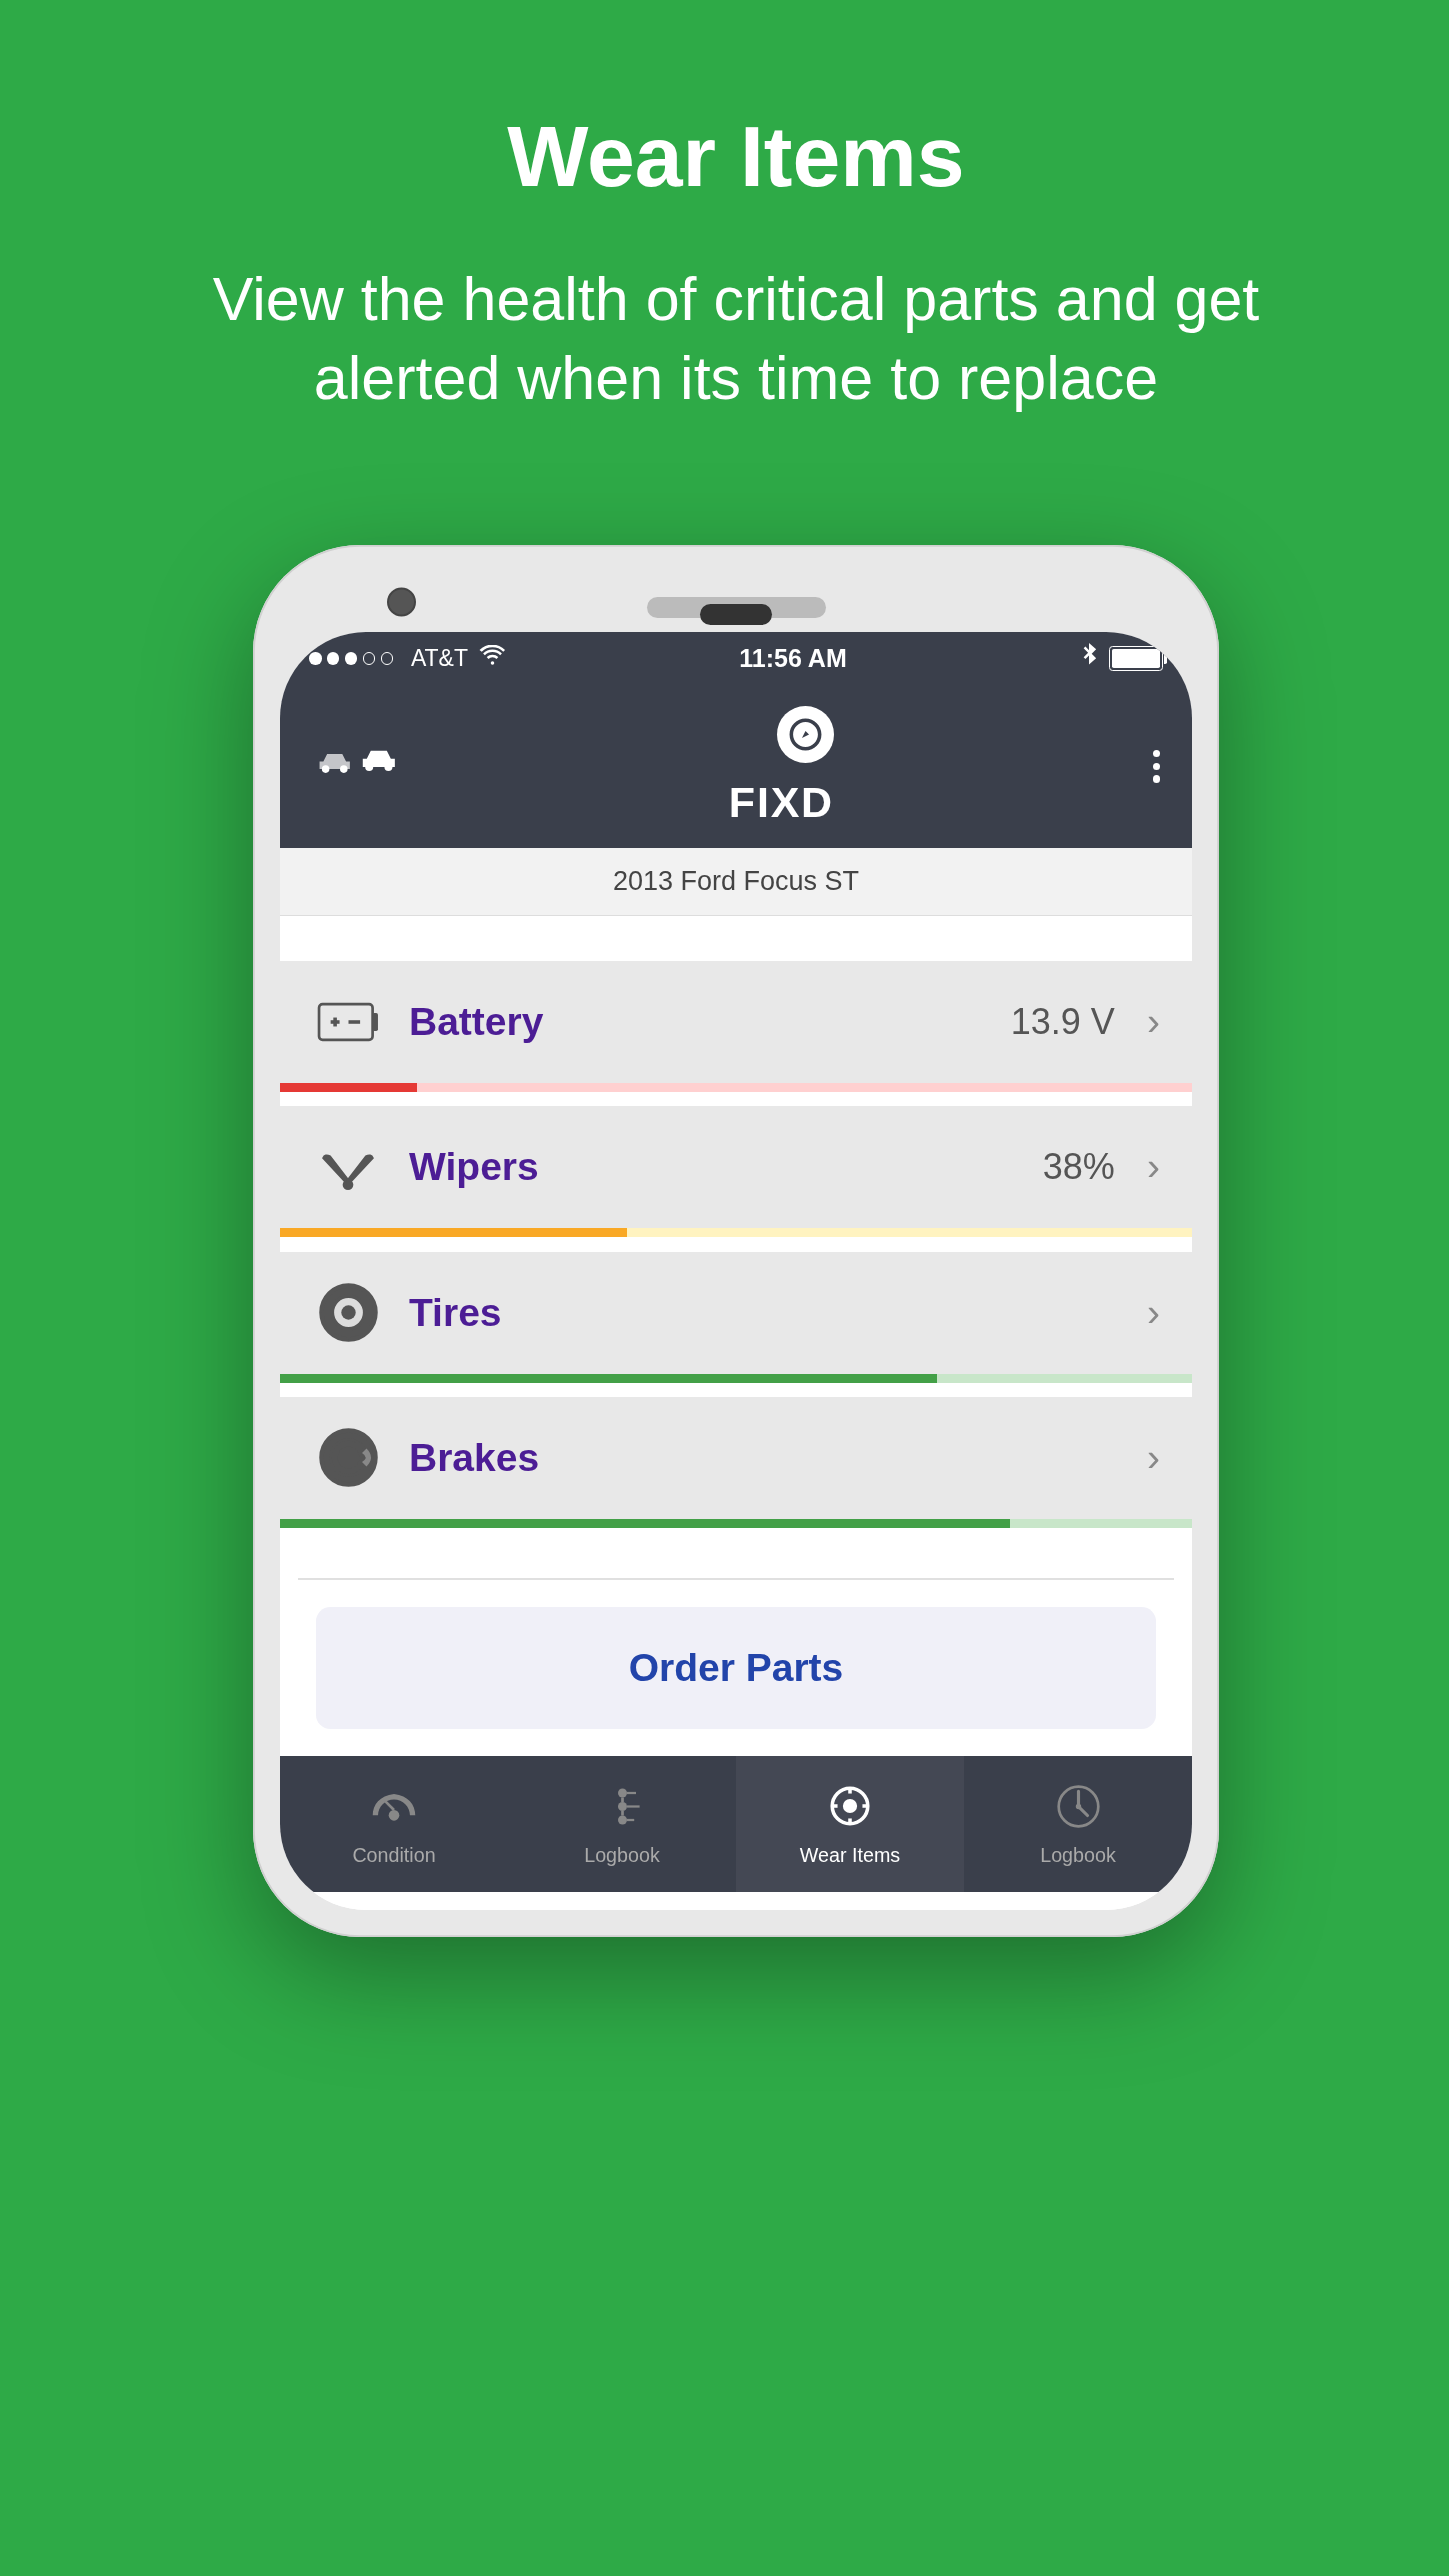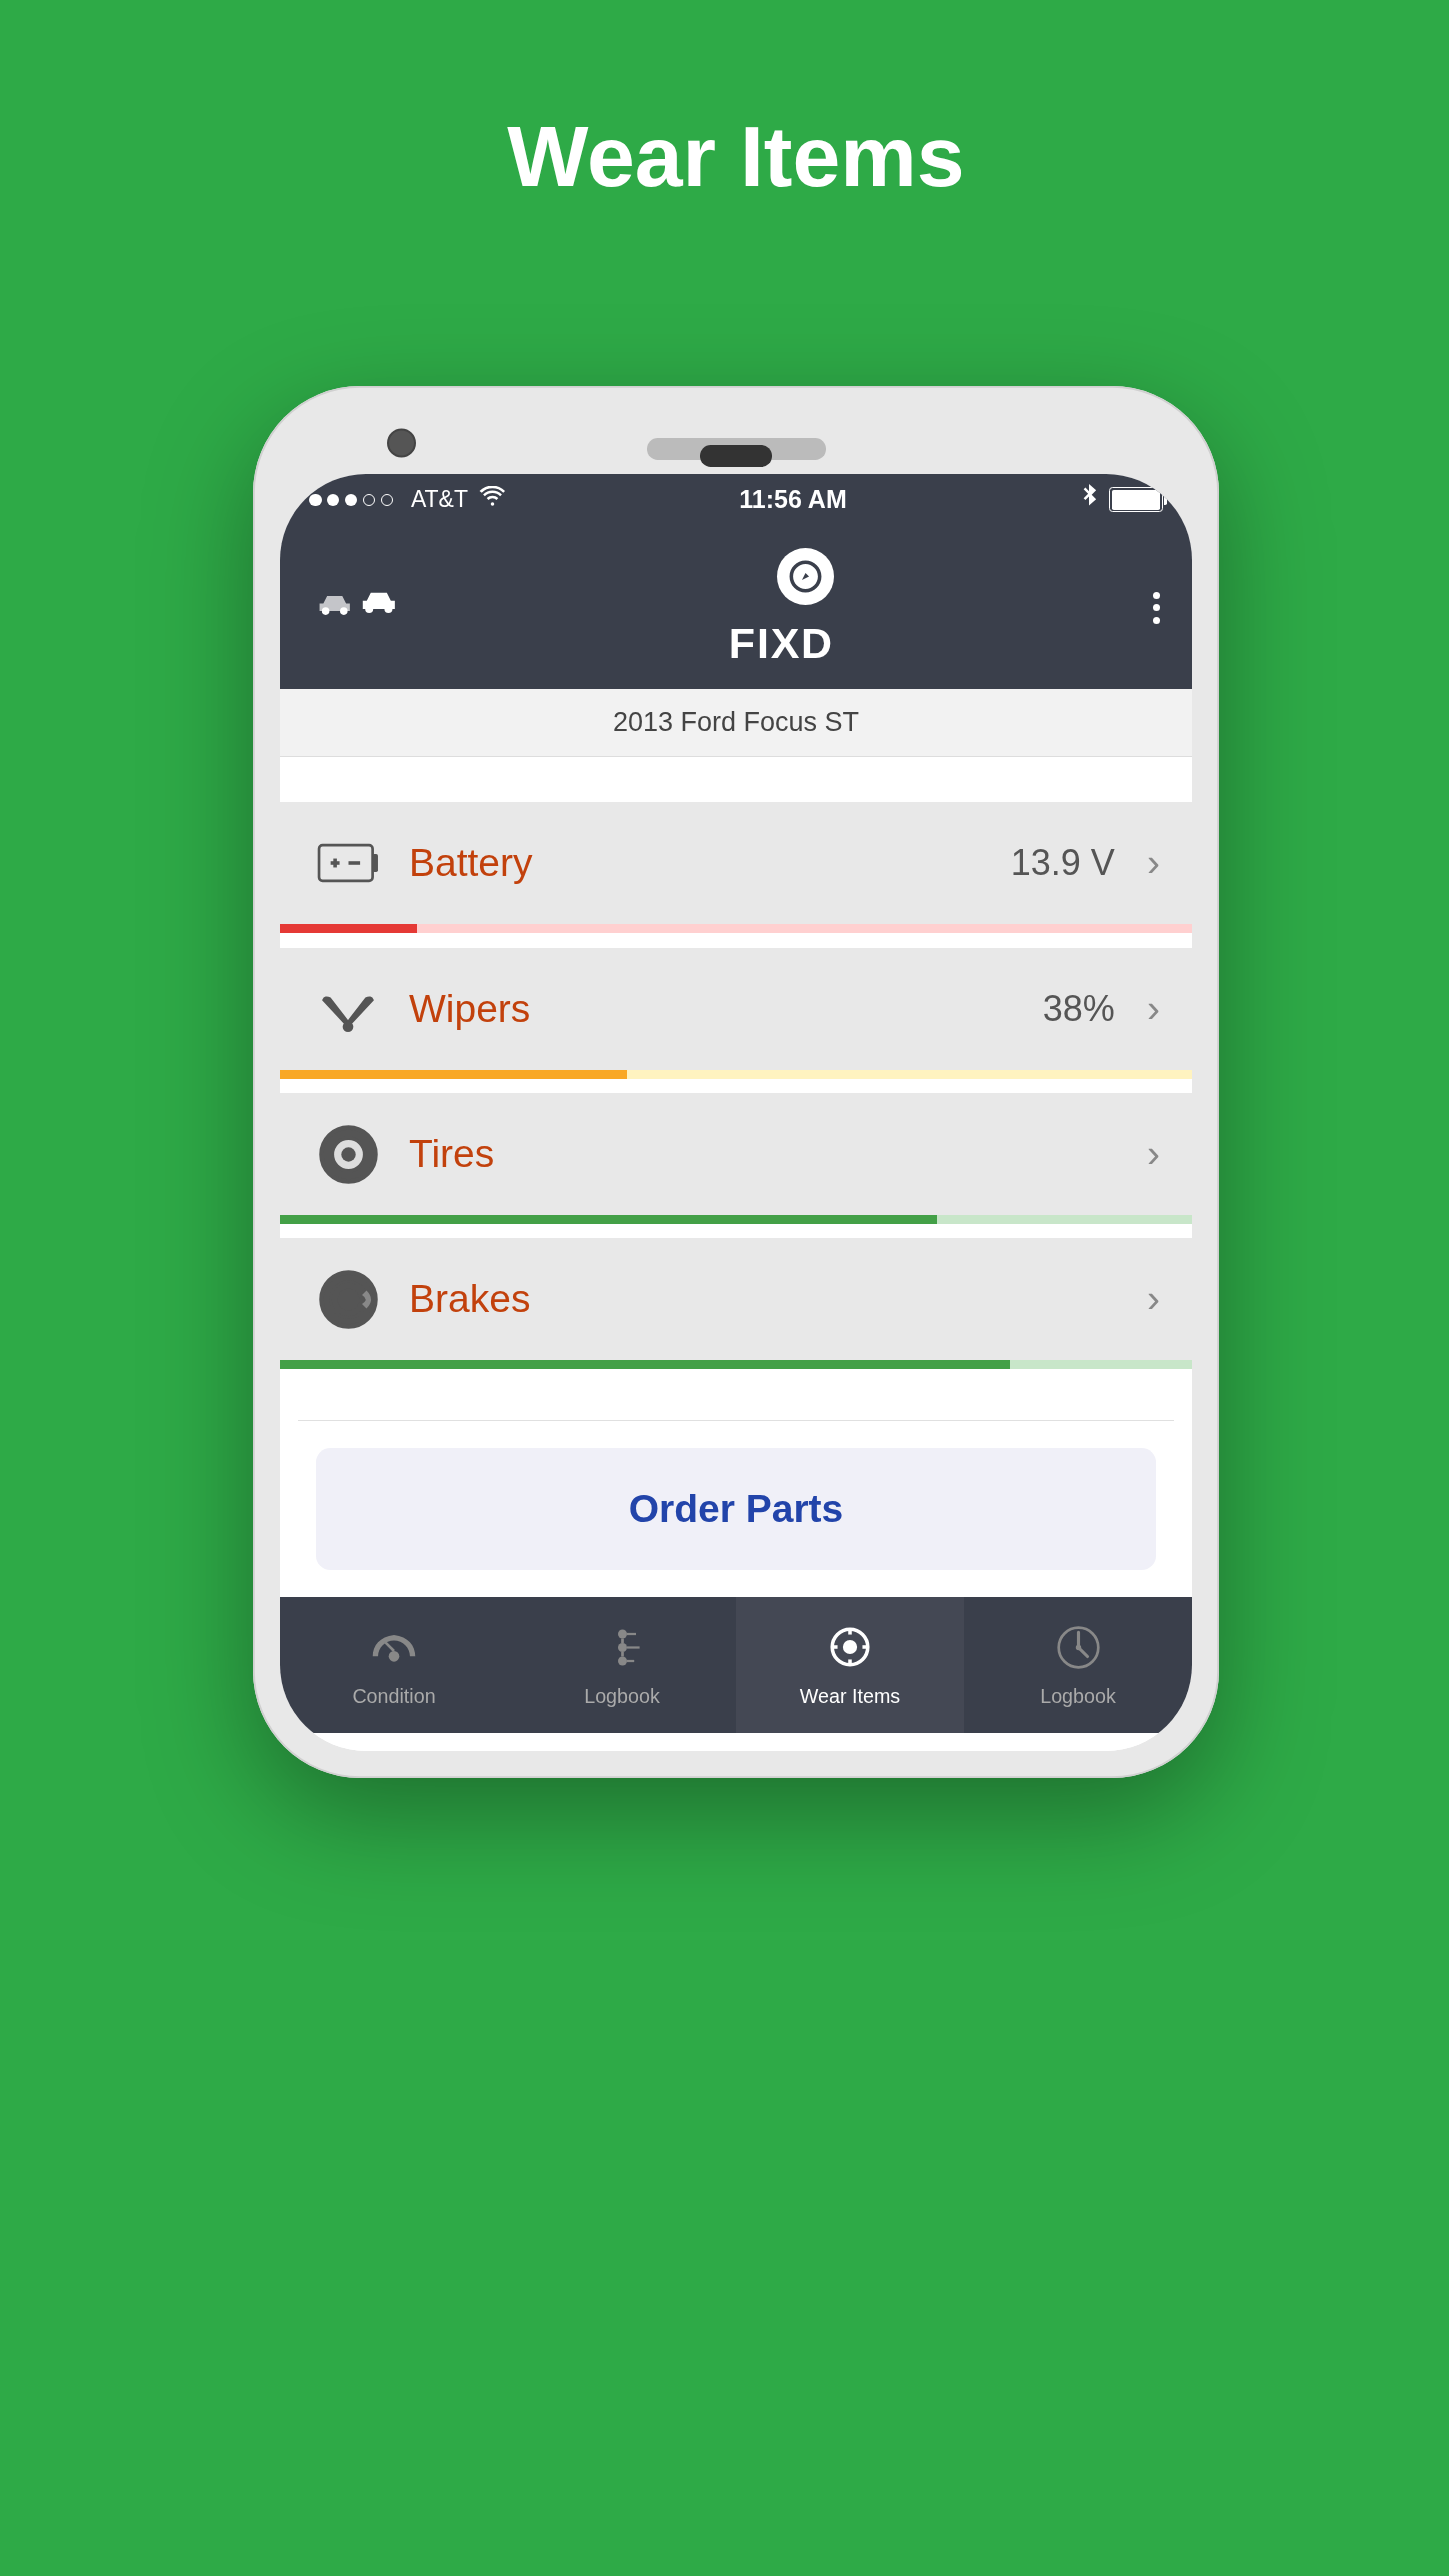--- a/index.html
+++ b/index.html
@@ -279,22 +279,22 @@
       flex-shrink: 0;
     }
 
     .item-icon svg {
       fill: #555;
     }
 
     .item-label {
       flex: 1;
       font-size: 39px;
-      color: #c2410c;
-      font-weight: 400;
+      color: #4c1d95;
+      font-weight: 700;
     }
 
     .item-value {
       font-size: 36px;
       color: #555;
     }
 
     .item-chevron {
       font-size: 39px;
       color: #888;
@@ -365,20 +365,21 @@
       fill: #888;
     }
   </style>
 </head>
 <body>
 
 <div style="width:1264px; min-height:2576px; background:#2eaa47; display:flex; flex-direction:column; align-items:center;margin-left:23px;">
 
   <div class="page-header">
     <h1 class="page-title">Wear Items</h1>
+    <p class="page-subtitle">View the health of critical parts and get alerted when its time to replace</p>
   </div>
 
   <div class="phone-container">
     <div class="phone-outer">
 
       <div class="phone-top-bar">
         <div class="camera"></div>
         <div class="home-button-top"></div>
         <div class="speaker"></div>
       </div>

